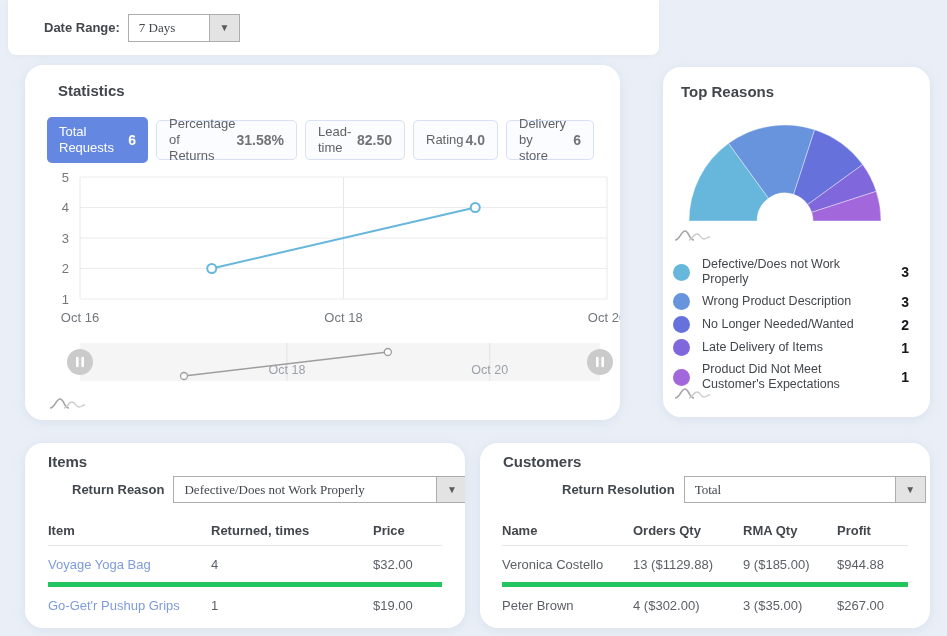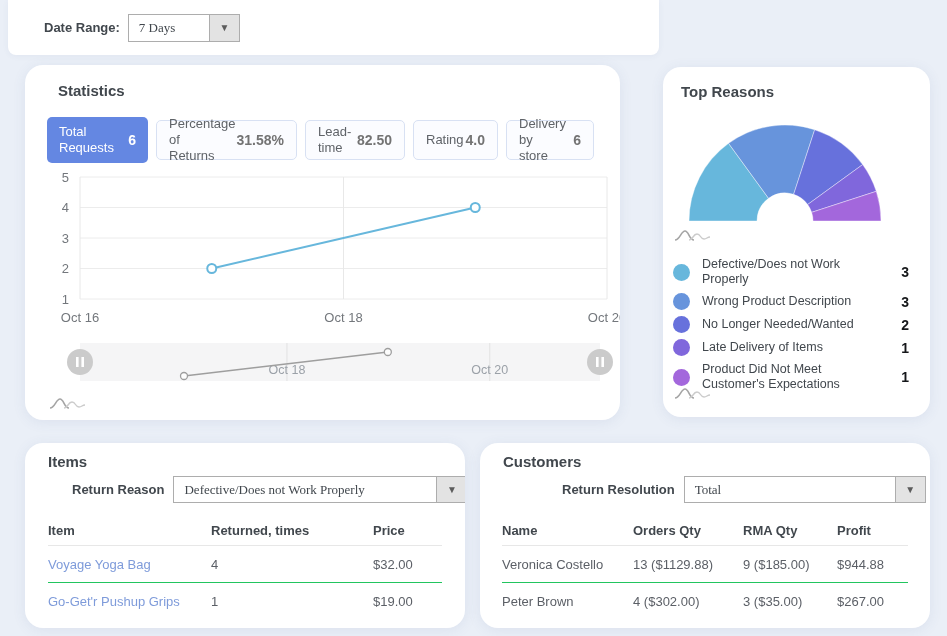--- a/index.html
+++ b/index.html
@@ -61,21 +61,21 @@
   #itemsCard h2,#custCard h2{left:23px;top:10px;}
   .filter{position:absolute;display:flex;align-items:center;}
   #itemsFilter{left:47px;top:33px;}
   #custFilter{left:82px;top:33px;}
   .filter .flt-lbl{margin-right:9px;}
   .data-table{position:absolute;left:23px;top:74px;border-collapse:collapse;table-layout:fixed;}
   #itemsTable{width:394px;}
   #custTable{left:22px;width:406px;}
   .data-table th{text-align:left;font-size:13px;font-weight:700;color:#41474d;
     padding:6px 0 7px;border-bottom:1px solid #e7e7e7;}
-  .data-table td{font-size:13px;color:#5b5f66;padding:11px 0 10px;border-bottom:1px solid #22c55e;}
+  .data-table td{font-size:13px;color:#5b5f66;padding:11px 0 10px;border-bottom:5px solid #22c55e;}
   .data-table tr:last-child td{border-bottom:none;}
   td.link{color:#7e9bda;cursor:pointer;}
   #itemsTable th:nth-child(1){width:163px;} #itemsTable th:nth-child(2){width:162px;}
   #custTable th:nth-child(1){width:131px;}  #custTable th:nth-child(2){width:110px;}
   #custTable th:nth-child(3){width:94px;}
 </style>
 </head>
 <body>
 
 <div class="toolbar">

